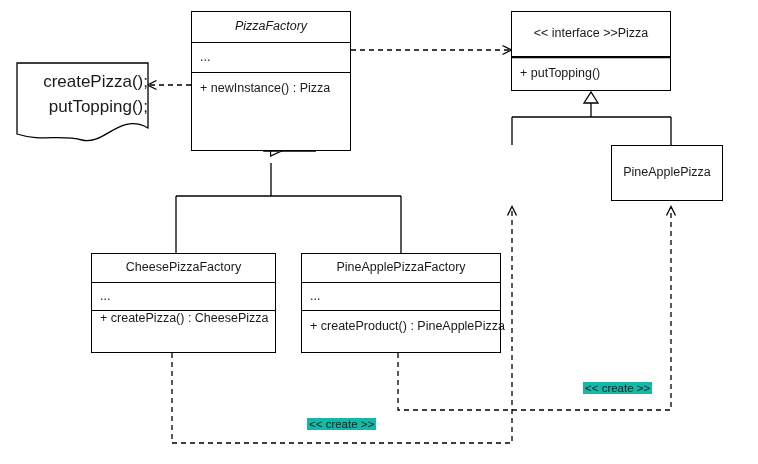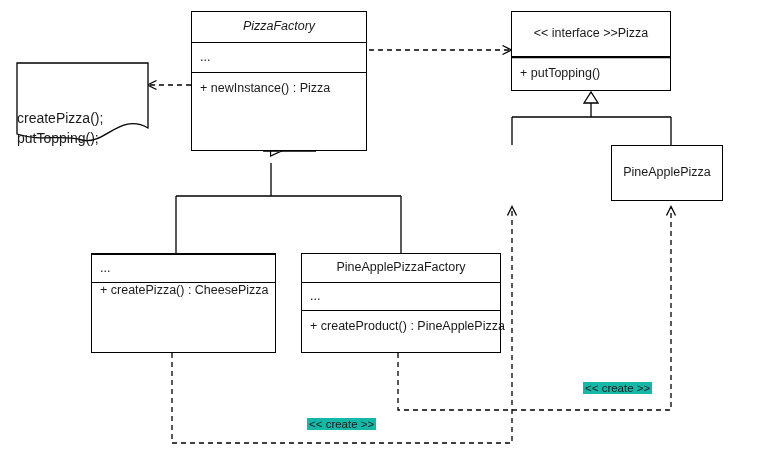--- a/index.html
+++ b/index.html
@@ -61,26 +61,25 @@
     font-style: italic;
   }
   .stereo-stack {
     display: flex;
     align-items: center;
     justify-content: center;
     line-height: 1.25;
   }
   .note-text {
     position: absolute;
-    text-align: left;
+    text-align: right;
     color: #1a1a1a;
-    font-size: 14px;
+    font-size: 17px;
     line-height: 1.45;
     white-space: pre-line;
-    margin-top: 38px;
   }
   .edge-label {
     position: absolute;
     color: #1a1a1a;
     font-size: 11.5px;
     white-space: nowrap;
     background: #14b8a6;
     padding: 0 2px;
   }
 </style>
@@ -134,21 +133,21 @@
 
     <g>
       <path d="M 17,63 L 148,63 L 148,128 C 120,112 104,146 82,140
                C 60,134 42,142 17,134 Z" fill="#ffffff" stroke="#000000" stroke-width="1.3"></path>
     </g>
   </svg>
 
   <div class="note-text" style="left:17px; top:70px; width:131px;">createPizza();
 putTopping();</div>
 
-  <div class="uml-box" style="left:191px; top:11px; width:176px; height:140px;">
+  <div class="uml-box" style="left:191px; top:11px; width:160px; height:140px;">
     <div class="compartment title-italic" style="height:30px;">PizzaFactory</div>
     <div class="compartment left sep" style="height:30px;">...</div>
     <div class="compartment left sep" style="flex:1; align-items:flex-start; padding-top:8px;">+ newInstance() : Pizza</div>
   </div>
 
   <div class="uml-box" style="left:511px; top:11px; width:160px; height:80px;">
     <div class="compartment" style="height:44px;">
       <span class="stereo-stack">
         <span>&lt;&lt; interface &gt;&gt;</span>
         <span>Pizza</span>
@@ -156,20 +155,21 @@
     </div>
     <div class="compartment left sep-double" style="flex:1;">+ putTopping()</div>
   </div>
 
 
   <div class="uml-box" style="left:611px; top:145px; width:112px; height:56px;">
     <div class="compartment" style="flex:1;">PineApplePizza</div>
   </div>
 
   <div class="uml-box" style="left:91px; top:253px; width:185px; height:100px;">
+    <div class="compartment" style="height:28px;">CheesePizzaFactory</div>
     <div class="compartment left sep" style="height:28px;">...</div>
     <div class="compartment left sep" style="flex:1; align-items:flex-start; ">+ createPizza() : CheesePizza</div>
   </div>
 
   <div class="uml-box" style="left:301px; top:253px; width:200px; height:100px;">
     <div class="compartment" style="height:28px;">PineApplePizzaFactory</div>
     <div class="compartment left sep" style="height:28px;">...</div>
     <div class="compartment left sep" style="flex:1; align-items:flex-start; padding-top:8px;">+ createProduct() : PineApplePizza</div>
   </div>
 

